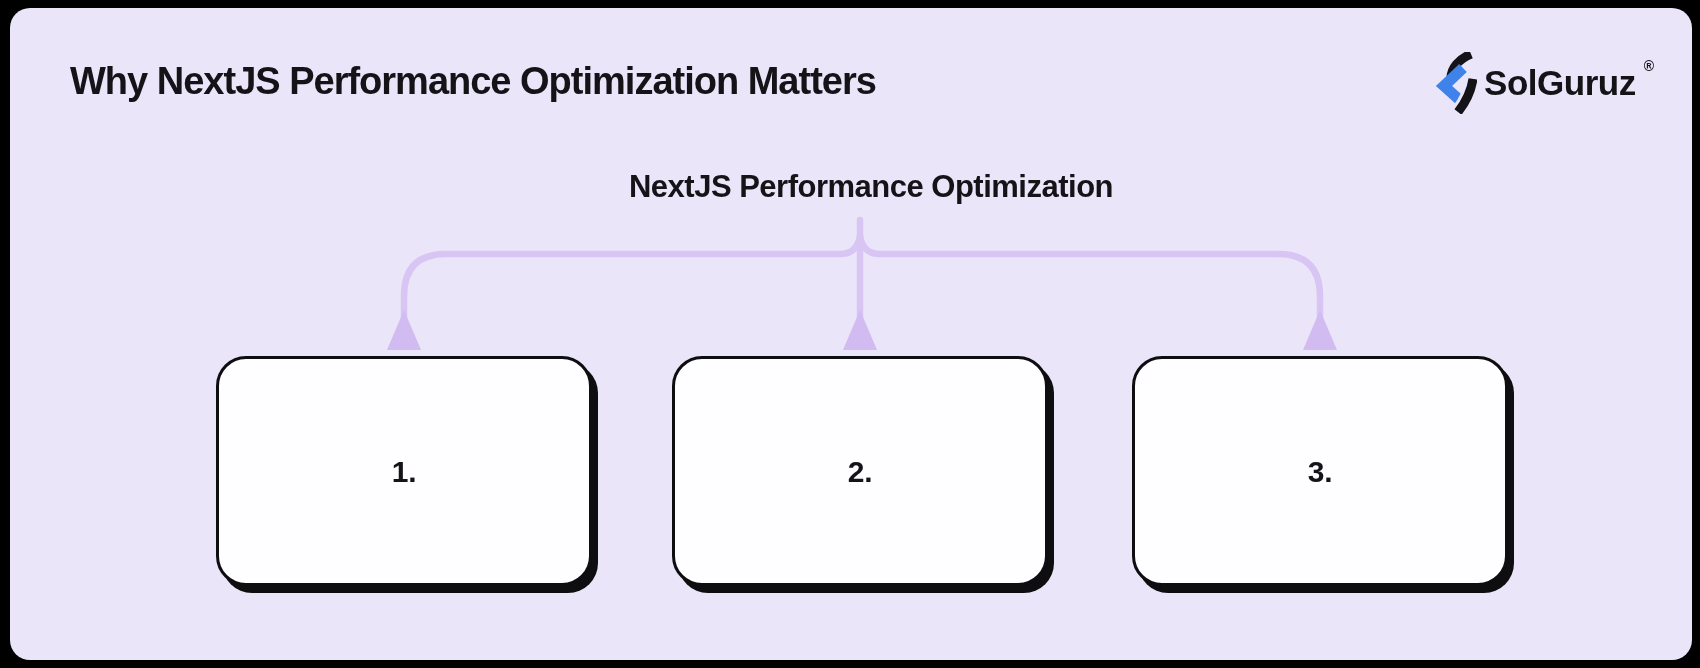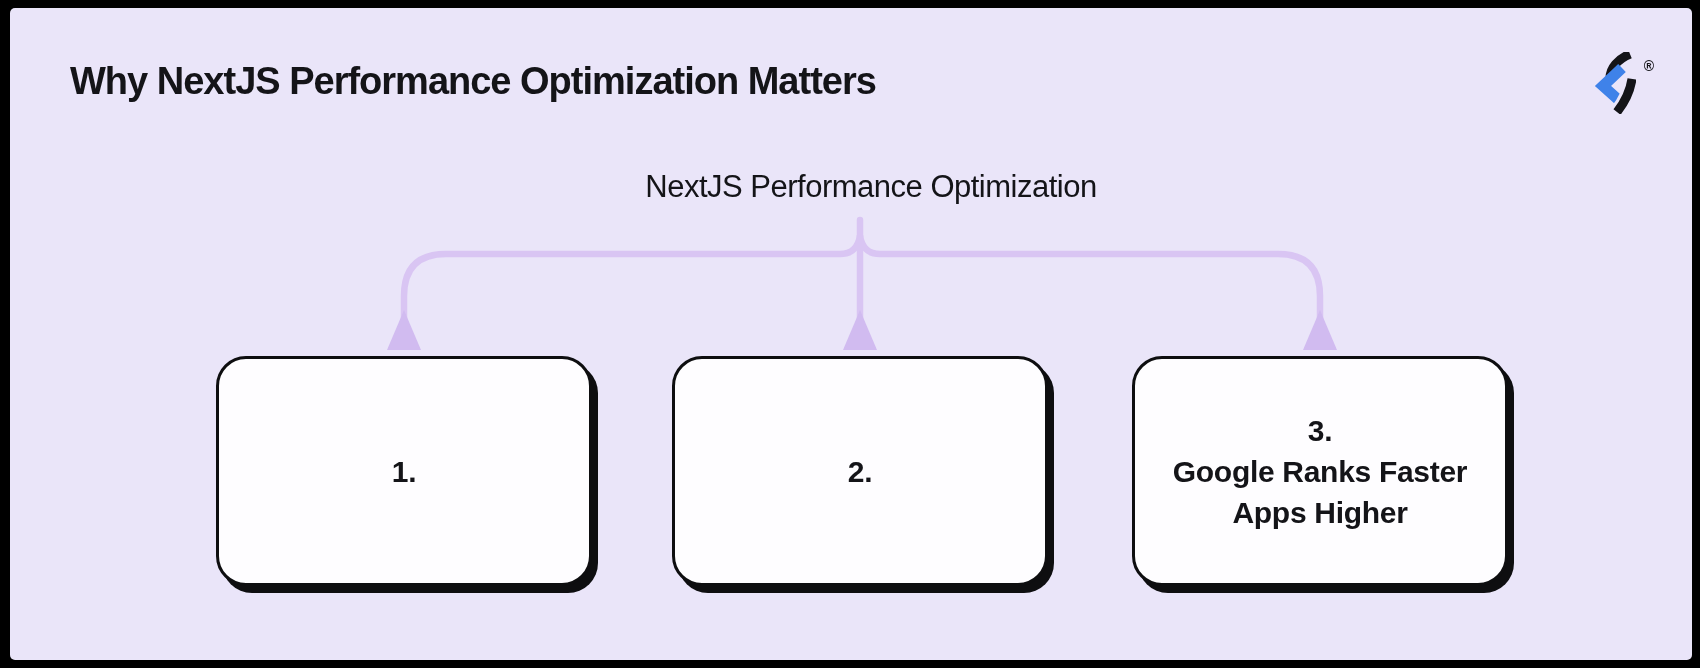--- a/index.html
+++ b/index.html
@@ -9,21 +9,21 @@
   *{margin:0;padding:0;box-sizing:border-box}
   html,body{width:1700px;height:668px;overflow:hidden}
   body{
     background:var(--page_bg);
     font-family:"Liberation Sans", sans-serif;
     position:relative;
   }
   .panel{
     position:absolute; left:10px; top:8px; right:8px; bottom:8px;
     background:var(--panel);
-    border-radius:5px;
+    border-radius:20px;
   }
   .title{
     position:absolute; left:60px; top:52px;
     font-size:38px; font-weight:700; letter-spacing:-1px;
     color:var(--ink); white-space:nowrap;
   }
   .logo{
     position:absolute; top:44px; right:38px;
     display:flex; align-items:center; gap:7px;
   }
@@ -31,21 +31,21 @@
   .logo-text{
     font-size:35px; font-weight:700; letter-spacing:-0.5px; color:var(--ink);
   }
   .logo-reg{
     font-size:14px; font-weight:700; color:var(--ink);
     align-self:flex-start; margin-top:6px; margin-left:1px;
   }
   .root-label{
     position:absolute; left:0; right:0; top:161px;
     text-align:center;
-    font-size:31px; font-weight:400; letter-spacing:-0.5px;
+    font-size:31px; font-weight:700; letter-spacing:-0.5px;
     color:var(--ink);
     margin-left:40px;
   }
   .connector{
     position:absolute; left:0; top:0; width:1700px; height:668px;
     pointer-events:none;
   }
   .conn-strokes{stroke:var(--connector)}
   .conn-arrows{fill:var(--arrow)}
   .card{
@@ -71,20 +71,21 @@
 
   <h1 class="title">Why NextJS Performance Optimization Matters</h1>
 
   <div class="logo">
     <svg class="logo-icon" width="42" height="62" viewBox="0 0 40 62" aria-hidden="true">
       <path d="M35 2 C23 7 15 16 15 26" fill="none" stroke="var(--ink)" stroke-width="9"></path>
       <path d="M27 16 L8 34 L27 51" fill="none" stroke="var(--logo_blue)" stroke-width="11"></path>
       <path d="M37 27 C35 40 30 50 22 60" fill="none" stroke="var(--panel)" stroke-width="15"></path>
       <path d="M37 27 C35 40 30 50 22 60" fill="none" stroke="var(--ink)" stroke-width="9"></path>
     </svg>
+    <span class="logo-text">SolGuruz</span>
     <span class="logo-reg">®</span>
   </div>
 
   <div class="root-label">NextJS Performance Optimization</div>
 
   <svg class="connector" viewBox="0 0 1700 668">
     <g class="conn-strokes" fill="none" stroke-width="6.5" stroke-linecap="round">
       <path d="M394 316 L394 288 Q394 246 436 246 L830 246 Q847 246 850 228"></path>
       <path d="M1310 316 L1310 288 Q1310 246 1268 246 L870 246 Q853 246 850 228"></path>
       <path d="M850 212 L850 316"></path>
@@ -99,16 +100,15 @@
   <div class="card card-1">
     <div>1.</div>
   </div>
 
   <div class="card card-2">
     <div>2.</div>
   </div>
 
   <div class="card card-3">
     <div>3.</div>
-    <div>Google Ranks Faster<br>Apps Higher</div>
   </div>
 
 </div>
 
 </body></html>

